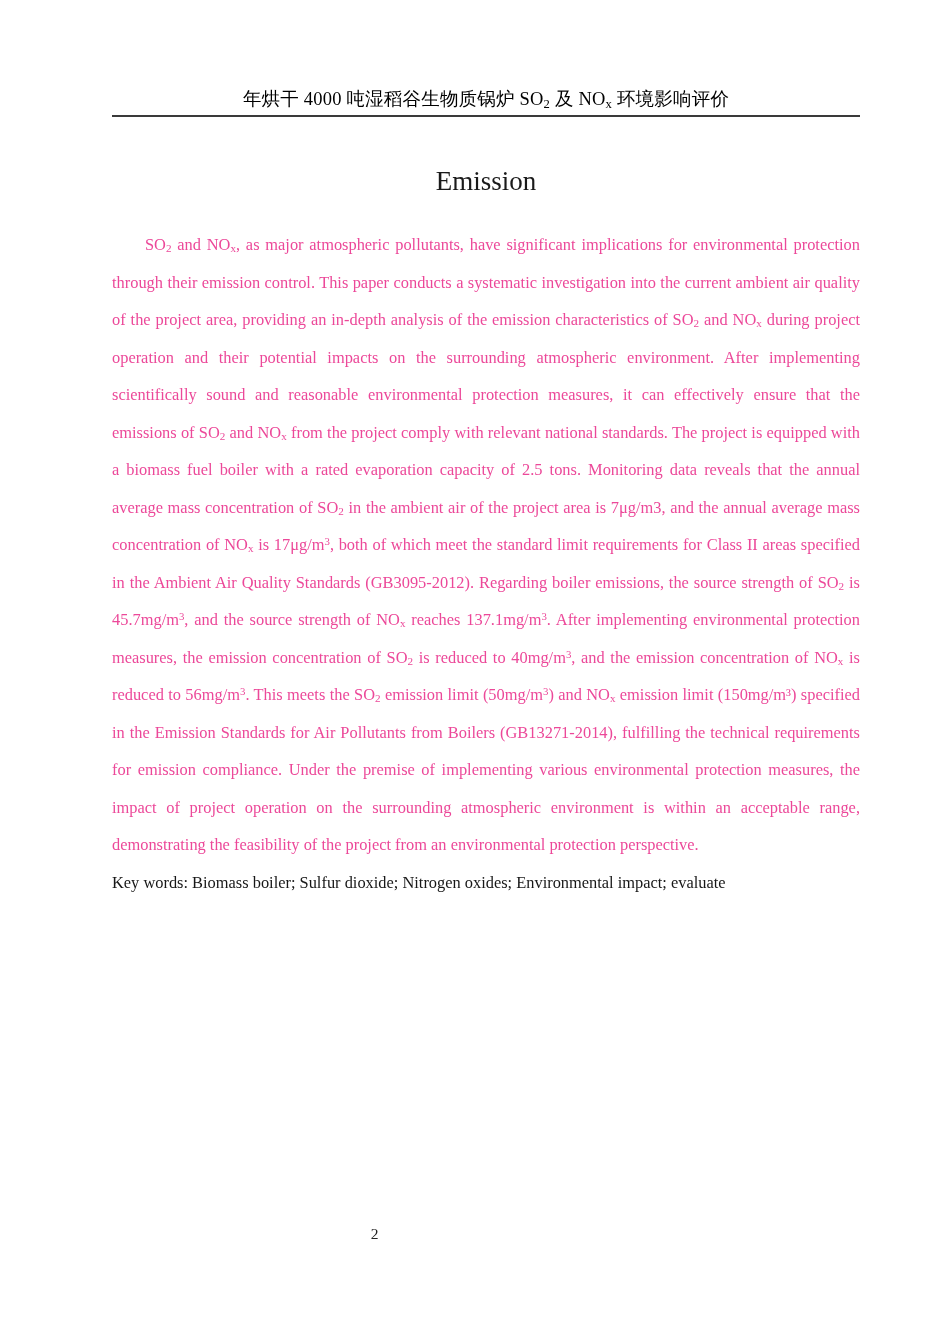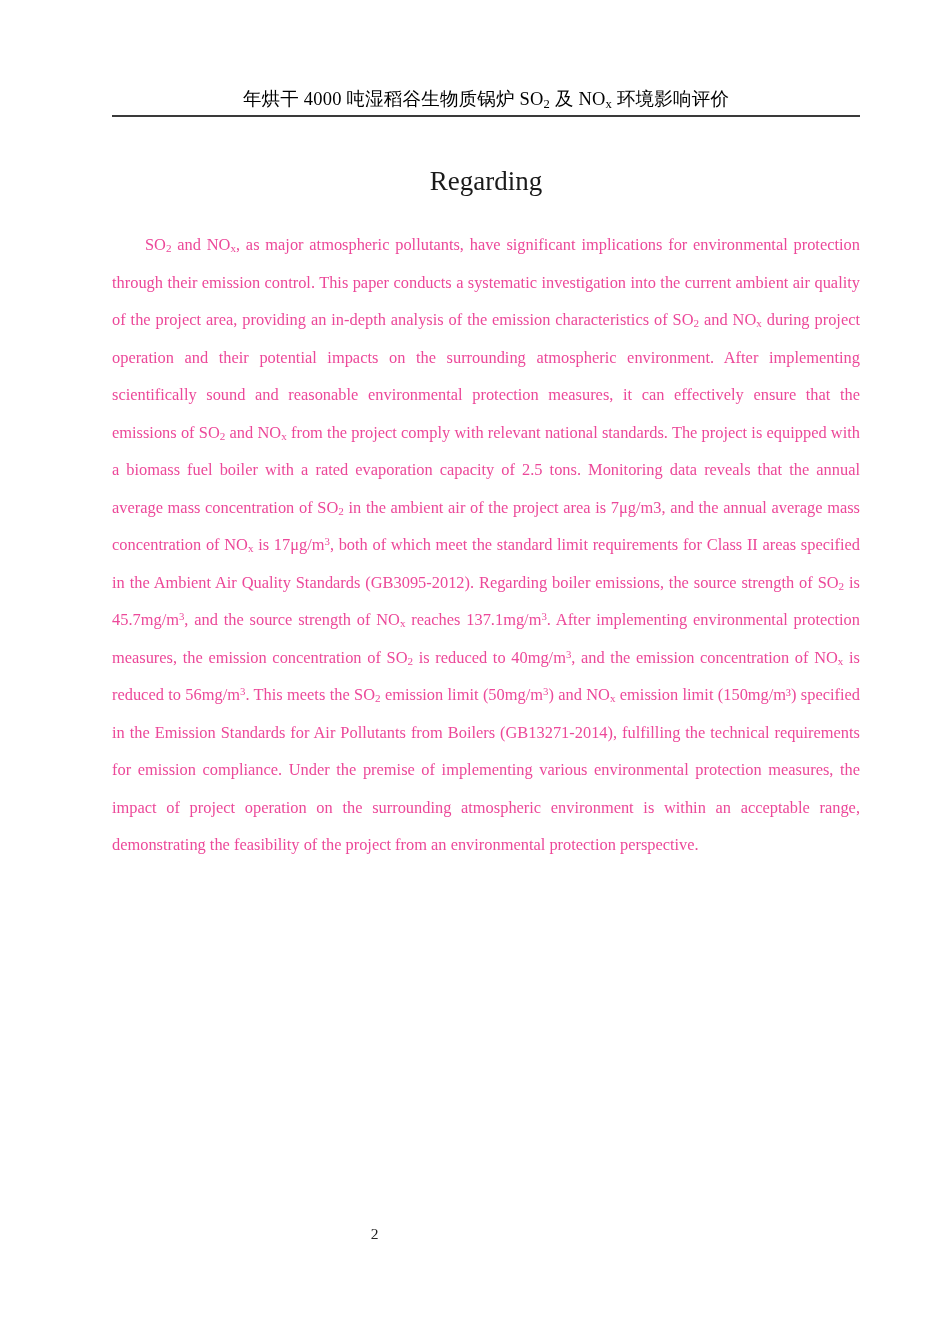--- a/index.html
+++ b/index.html
@@ -105,22 +105,23 @@
 </head>
 <body>
 
 <div class="page">
 
   <div class="header-zone">
     <div class="header-title"><span>年烘干 4000 吨湿稻谷生物质锅炉 SO</span><sub>2</sub><span> 及 NO</span><sub>x</sub><span> 环境影响评价</span></div>
     <div class="header-rule"></div>
   </div>
 
-  <h1 class="doc-title">Regarding</h1>
+  <h1 class="doc-title">Emission</h1>
 
   <div class="body-zone">
     <p class="abstract-para"><span>SO</span><sub>2</sub><span> and NO</span><sub>x</sub><span>, as major atmospheric pollutants, have significant implications for environmental protection through their emission control. This paper conducts a systematic investigation into the current ambient air quality of the project area, providing an in-depth analysis of the emission characteristics of SO</span><sub>2</sub><span> and NO</span><sub>x</sub><span> during project operation and their potential impacts on the surrounding atmospheric environment. After implementing scientifically sound and reasonable environmental protection measures, it can effectively ensure that the emissions of SO</span><sub>2</sub><span> and NO</span><sub>x</sub><span> from the project comply with relevant national standards. The project is equipped with a biomass fuel boiler with a rated evaporation capacity of 2.5 tons. Monitoring data reveals that the annual average mass concentration of SO</span><sub>2</sub><span> in the ambient air of the project area is 7μg/m3, and the annual average mass concentration of NO</span><sub>x</sub><span> is 17μg/m</span><sup>3</sup><span>, both of which meet the standard limit requirements for Class II areas specified in the Ambient Air Quality Standards (GB3095-2012). Regarding boiler emissions, the source strength of SO</span><sub>2</sub><span> is 45.7mg/m</span><sup>3</sup><span>, and the source strength of NO</span><sub>x</sub><span> reaches 137.1mg/m</span><sup>3</sup><span>. After implementing environmental protection measures, the emission concentration of SO</span><sub>2</sub><span> is reduced to 40mg/m</span><sup>3</sup><span>, and the emission concentration of NO</span><sub>x</sub><span> is reduced to 56mg/m</span><sup>3</sup><span>. This meets the SO</span><sub>2</sub><span> emission limit (50mg/m</span><sup>3</sup><span>) and NO</span><sub>x</sub><span> emission limit (150mg/m³) specified in the Emission Standards for Air Pollutants from Boilers (GB13271-2014), fulfilling the technical requirements for emission compliance. Under the premise of implementing various environmental protection measures, the impact of project operation on the surrounding atmospheric environment is within an acceptable range, demonstrating the feasibility of the project from an environmental protection perspective.</span></p>
 
+    <p class="keywords-line">Key words: Biomass boiler; Sulfur dioxide; Nitrogen oxides; Environmental impact; evaluate</p>
   </div>
 
   <div class="page-number">2</div>
 
 </div>
 
 </body></html>

